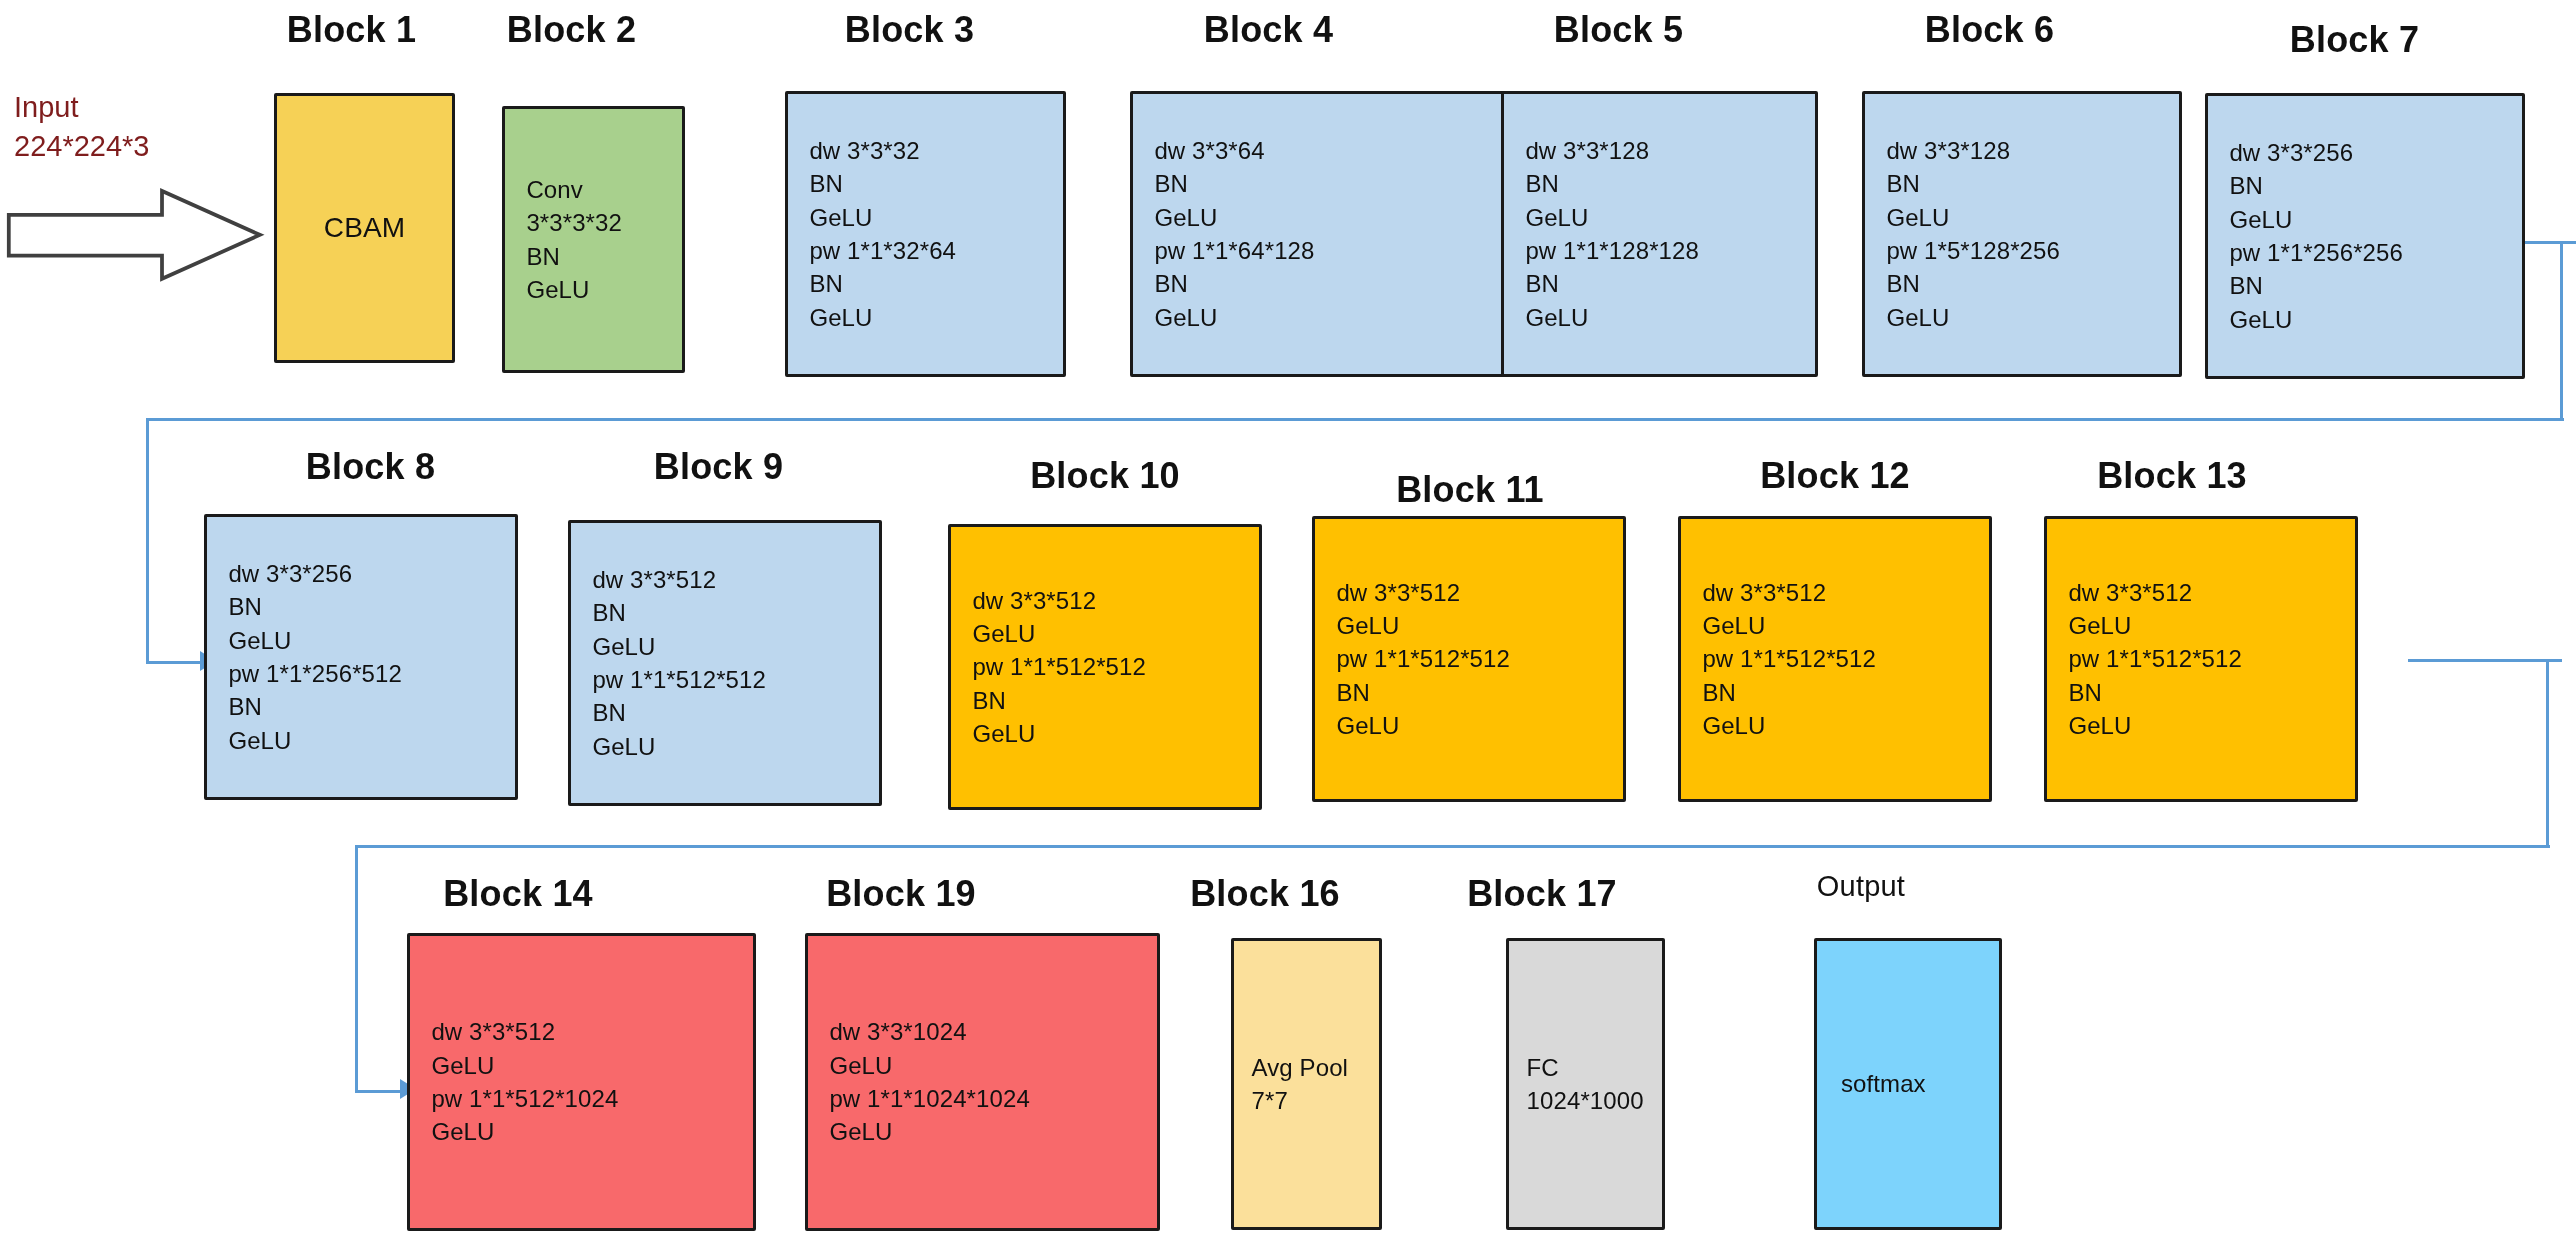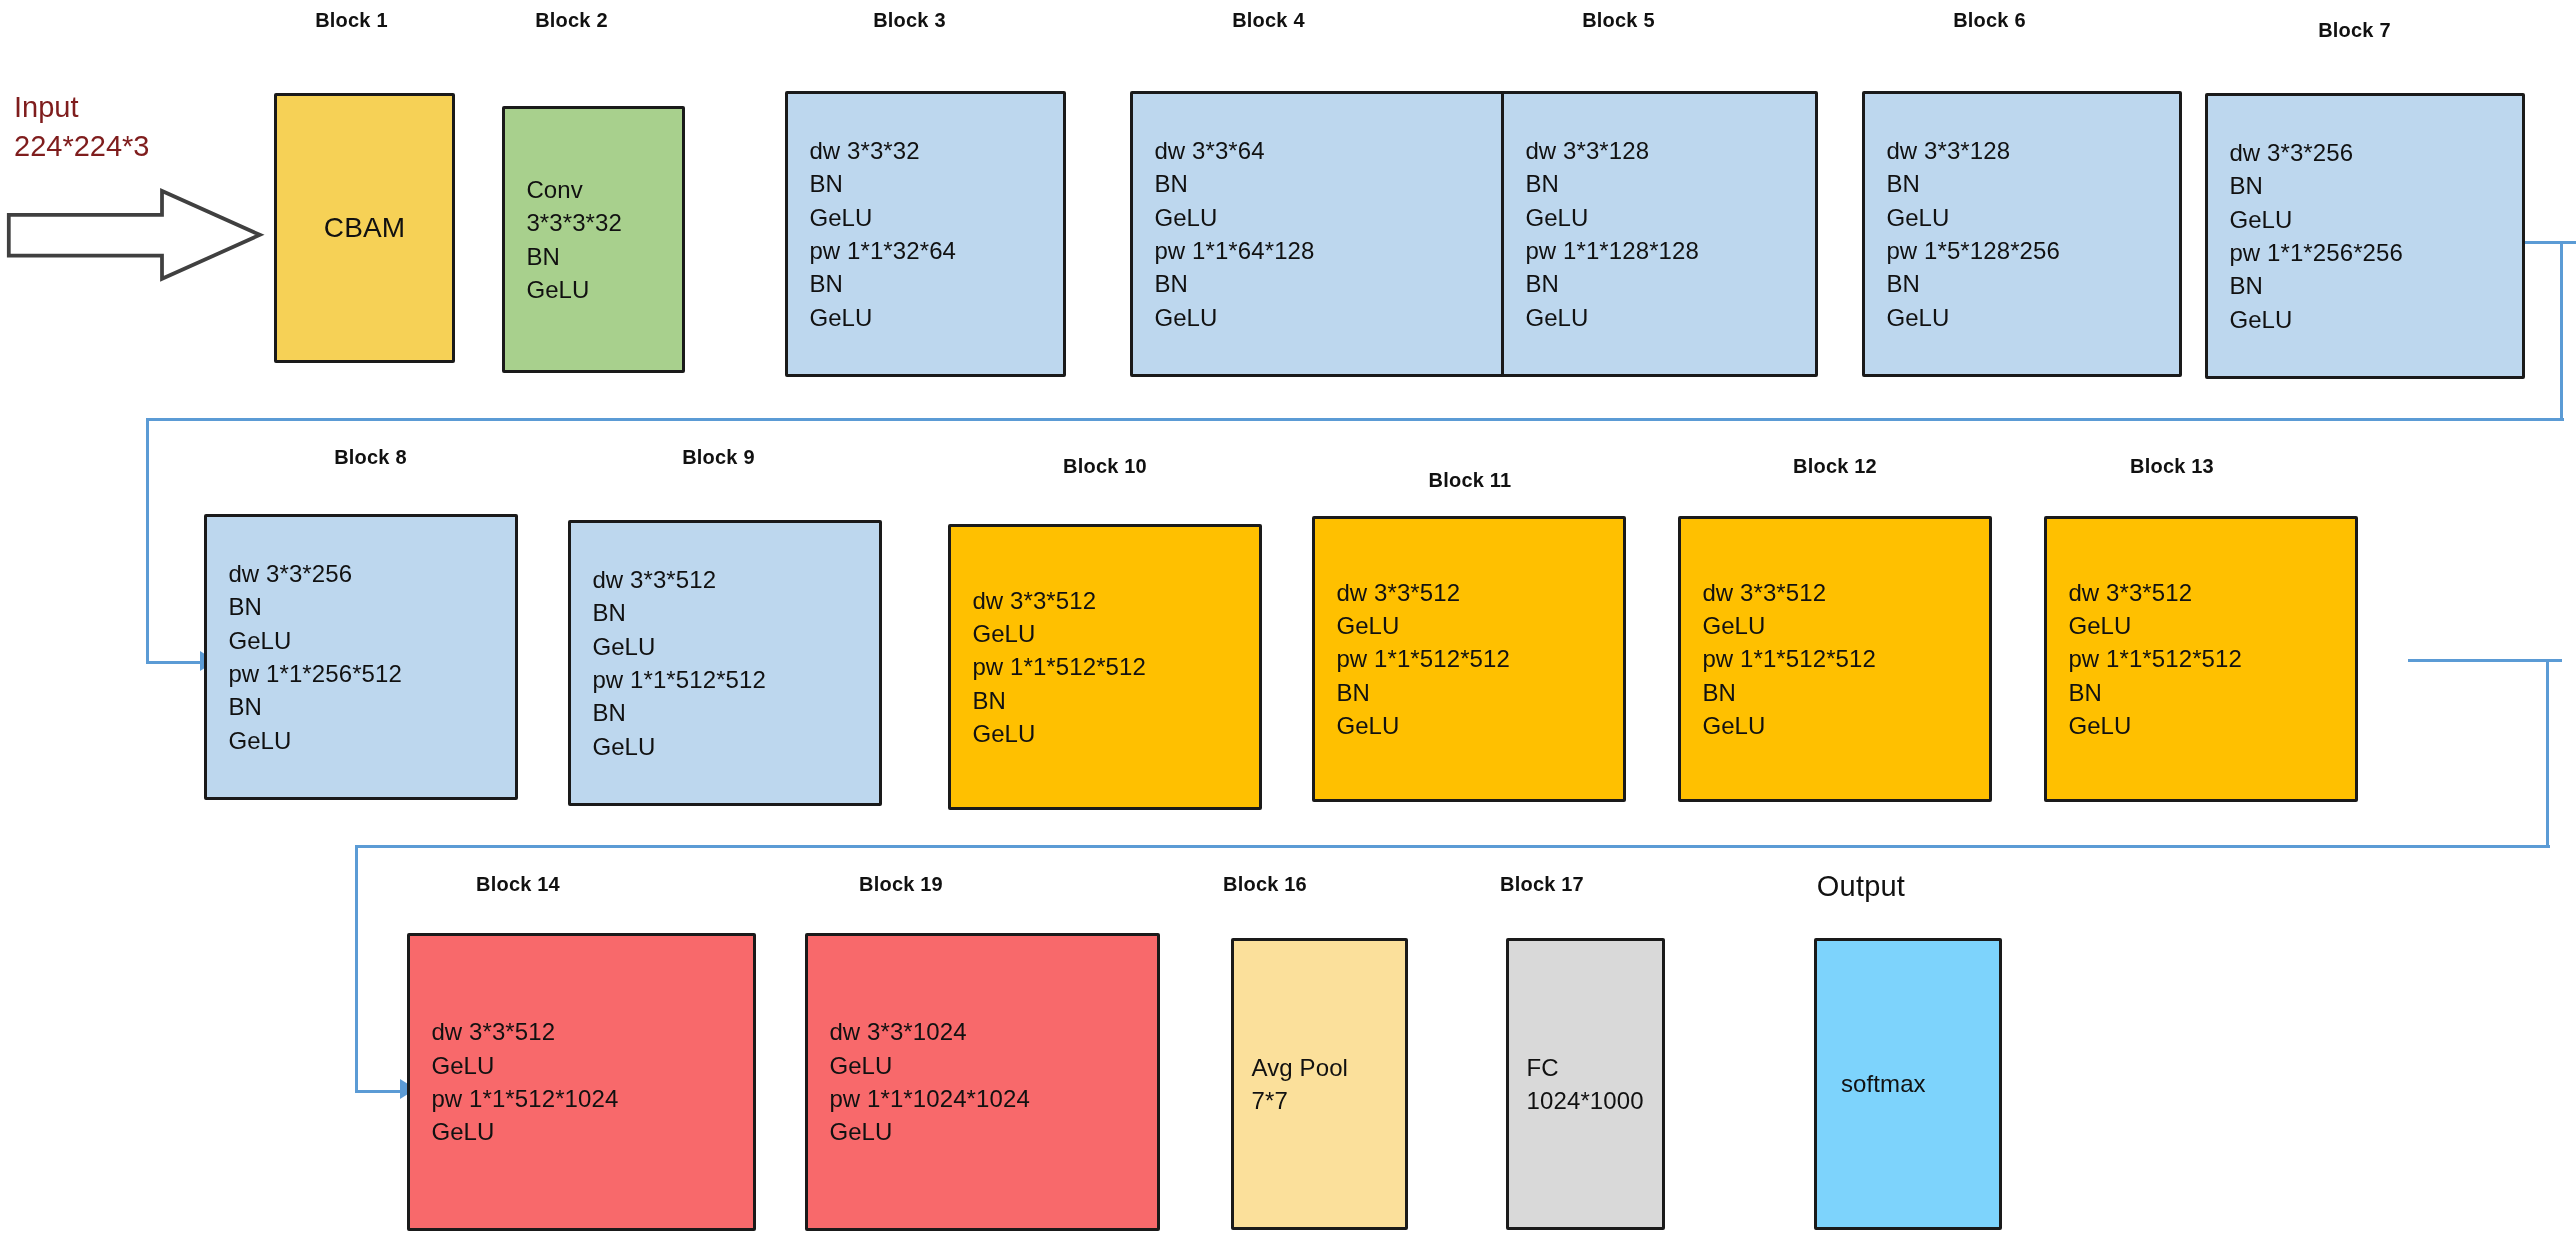--- a/index.html
+++ b/index.html
@@ -29,21 +29,21 @@
   }
   .blk.centered .lines{
     padding:0;
     align-items:center;
     text-align:center;
   }
   .blk.centered .ln{font-size:28px;}
 
   .cap{
     position:absolute;
-    font-size:20px;
+    font-size:36px;
     font-weight:bold;
     color:#111;
     white-space:nowrap;
     text-align:center;
     letter-spacing:0.2px;
   }
   .cap.plain{font-weight:normal;font-size:29px;}
 
   .inputlabel{
     position:absolute;
@@ -251,21 +251,21 @@
 
   <div class="blk" style="left:805px;top:933px;width:355px;height:298px;background:#F8696B;">
     <div class="lines">
       <div class="ln">dw 3*3*1024</div>
       <div class="ln">GeLU</div>
       <div class="ln">pw 1*1*1024*1024</div>
       <div class="ln">GeLU</div>
     </div>
   </div>
 
-  <div class="blk" style="left:1231px;top:938px;width:177px;height:292px;background:#FBE09B;">
+  <div class="blk" style="left:1231px;top:938px;width:151px;height:292px;background:#FBE09B;">
     <div class="lines" style="padding-left:17.6px;">
       <div class="ln">Avg Pool</div>
       <div class="ln">7*7</div>
     </div>
   </div>
 
   <div class="blk" style="left:1506px;top:938px;width:159px;height:292px;background:#D9D9D9;">
     <div class="lines" style="padding-left:17.6px;">
       <div class="ln">FC</div>
       <div class="ln">1024*1000</div>

